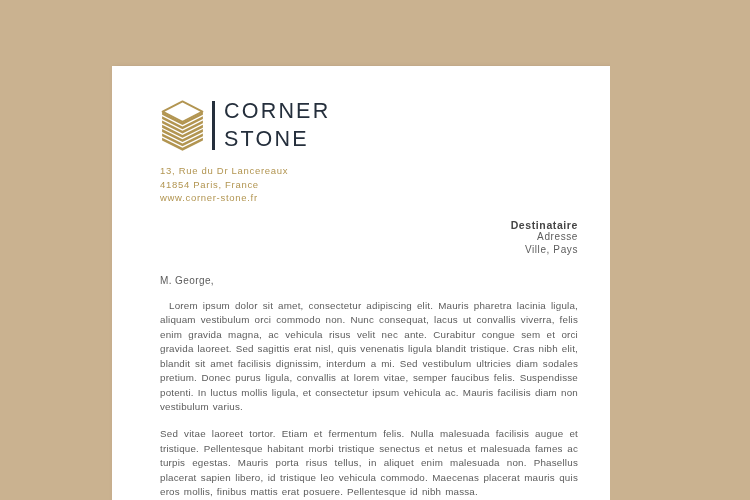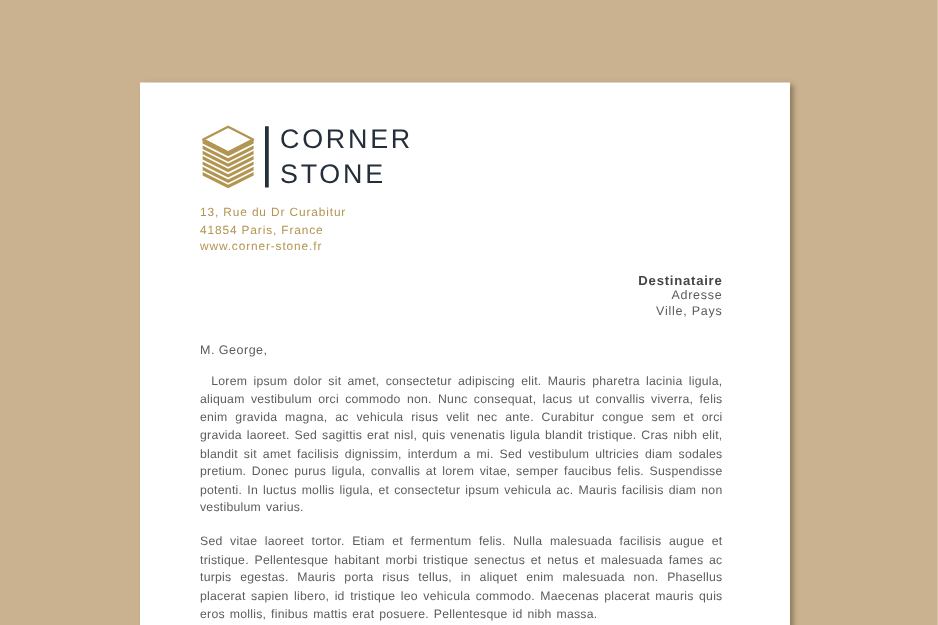--- a/index.html
+++ b/index.html
@@ -11,21 +11,21 @@
     --text_strong:#454545;
   }
   *{margin:0;padding:0;box-sizing:border-box;}
   html,body{width:750px;height:500px;}
   body{
     font-family:"Liberation Sans", sans-serif;
     background:var(--bg);
   }
   .stage{
     position:relative;
-    width:750px;height:500px;
+    width:610px;height:500px;
     background:var(--bg);
     overflow:hidden;
   }
   .paper{
     position:absolute;
     left:112px;top:66px;
     width:520px;height:640px;
     background:var(--paper);
     box-shadow:3px 2px 4px rgba(93,77,51,0.55);
     padding:34px 54px 0 48px;
@@ -127,21 +127,21 @@
         <path fill="#ffffff" stroke="currentColor" stroke-width="2" stroke-linejoin="round" d="M23 1.5 L44.5 12.5 L23 23.5 L1.5 12.5 Z"></path>
       </svg>
       <div class="logo-divider"></div>
       <div class="wordmark">
         <span>CORNER</span>
         <span>STONE</span>
       </div>
     </header>
 
     <div class="company-address">
-      <div>13, Rue du Dr Curabitur</div>
+      <div>13, Rue du Dr Lancereaux</div>
       <div>41854 Paris, France</div>
       <div>www.corner-stone.fr</div>
     </div>
 
     <div class="recipient">
       <div class="recipient-name">Destinataire</div>
       <div>Adresse</div>
       <div>Ville, Pays</div>
     </div>
 

